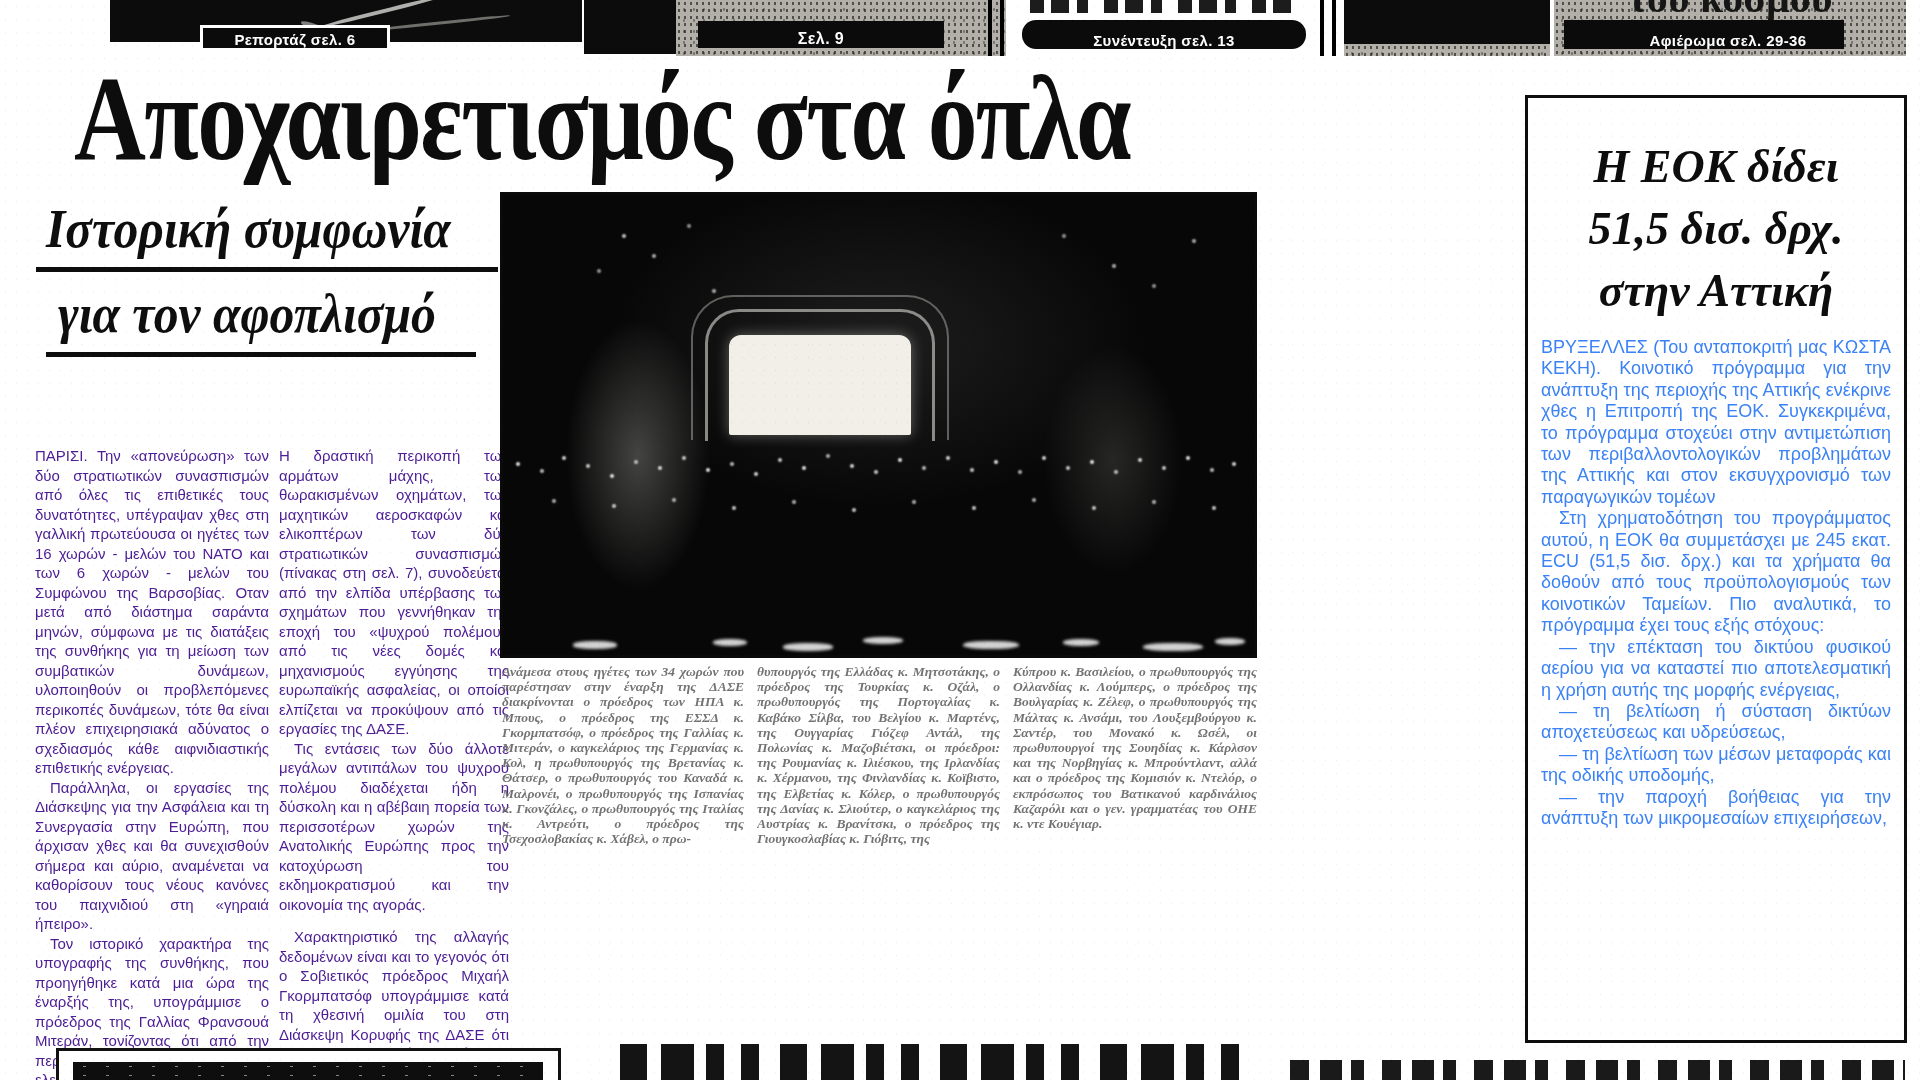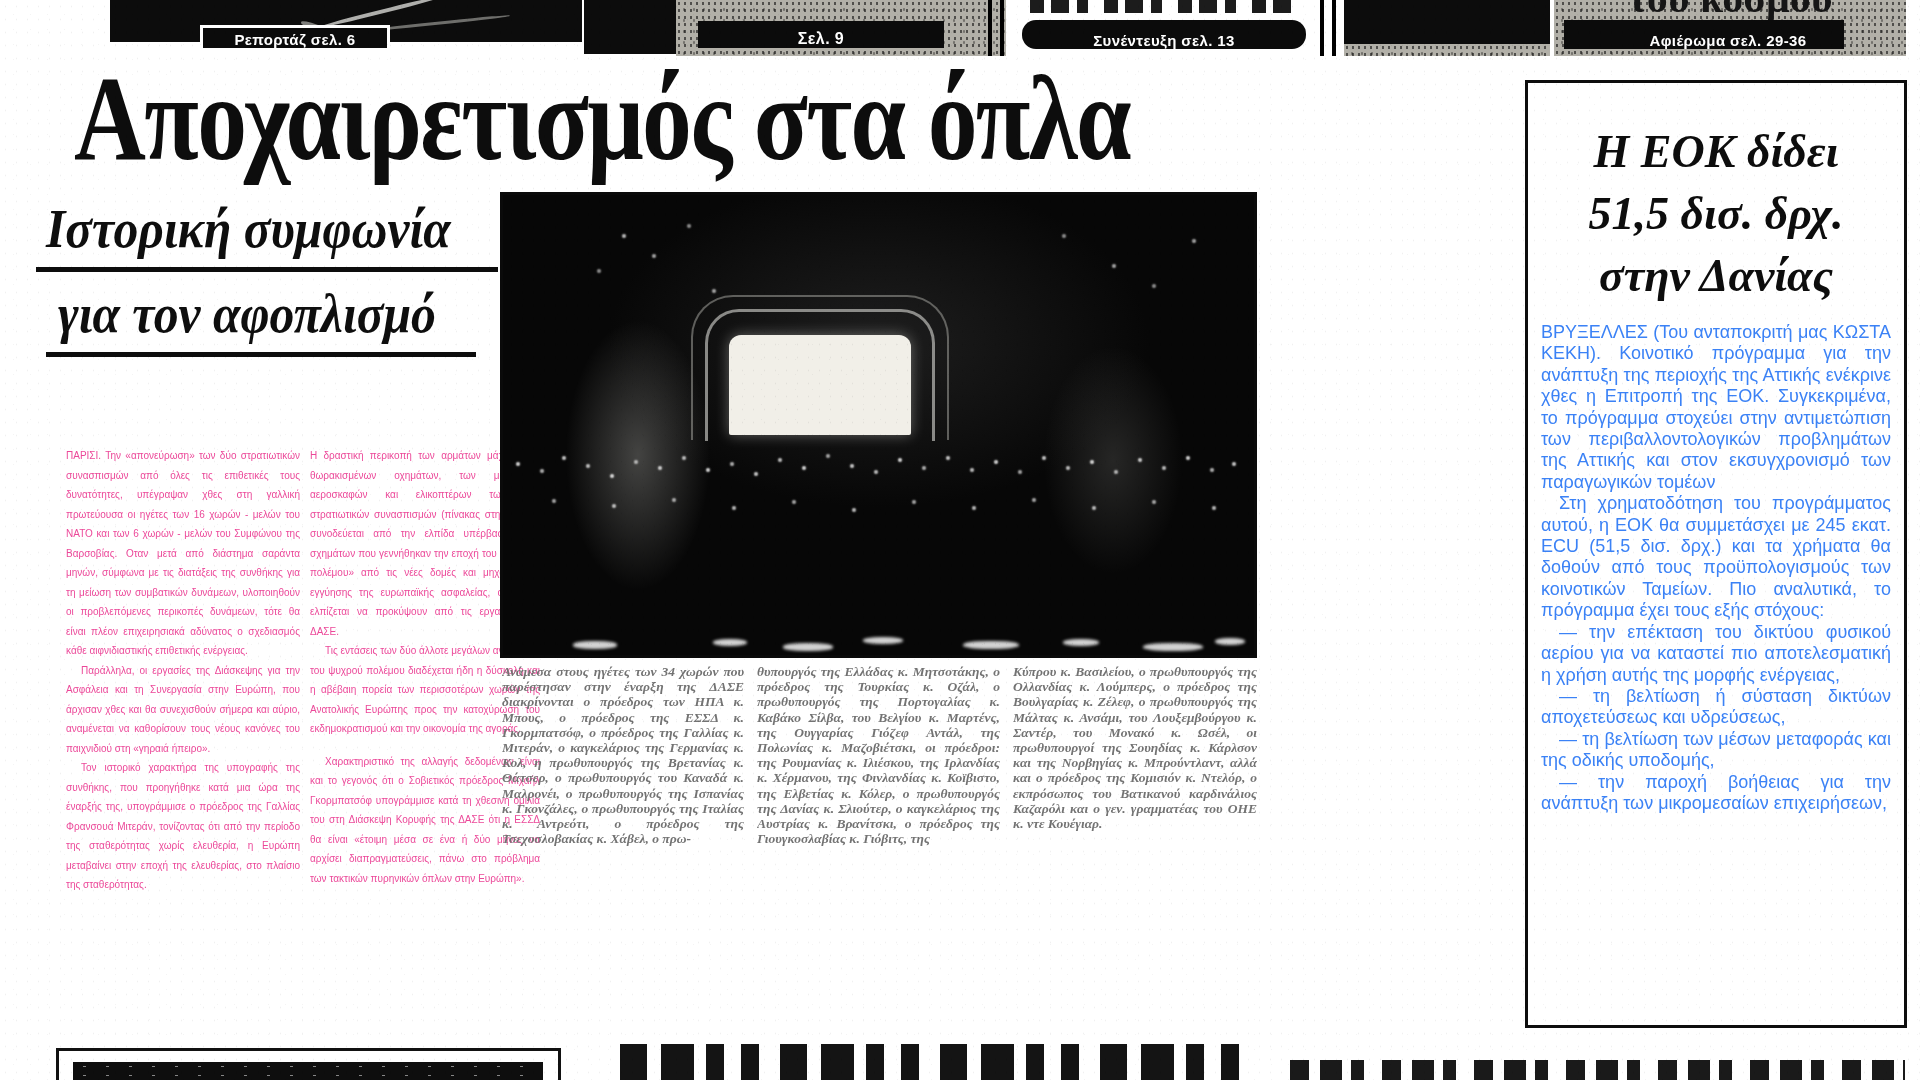--- a/index.html
+++ b/index.html
@@ -28,21 +28,21 @@
 
   
   .headline { left:74px; top:58px; white-space:nowrap; font-family:"Liberation Serif","DejaVu Serif",serif;
     font-weight:bold; font-size:120px; line-height:1.02; letter-spacing:-2px;
     transform:scaleX(.83); transform-origin:left top; color:#0d0d0d; }
   .subhead { font-family:"Liberation Serif","DejaVu Serif",serif; font-weight:bold; font-style:italic;
     font-size:54px; white-space:nowrap; transform:scaleX(.92); transform-origin:left top; color:#0e0e0e; }
   .rule { background:#0d0d0d; }
 
   
-  .bodycol { font-size:10px; line-height:19.5px; text-align:justify; color:#ec4899;margin-left:31px; }
+  .bodycol { font-size:15px; line-height:19.5px; text-align:justify; color:#4c1d95; }
   .bodycol p { text-indent:15px; }
   .bodycol p.first { text-indent:0; }
   .bodycol p.gap { margin-top:13px; }
 
   
   .photo { left:500px; top:192px; width:757px; height:466px; border:3px solid #0a0a0a; overflow:hidden;
     background: radial-gradient(ellipse 360px 220px at 50% 32%, #1e1e1e, #070707 75%), #060606; }
   .haze1 { position:absolute; left:60px; top:120px; width:150px; height:280px;
     background: radial-gradient(ellipse at center, rgba(195,195,190,.32), transparent 68%); }
   .haze2 { position:absolute; left:540px; top:150px; width:140px; height:230px;
@@ -82,21 +82,21 @@
       210px 95px 2px 1px rgba(255,255,255,.7), 560px 40px 2px 1px rgba(255,255,255,.6),
       610px 70px 2px 1px rgba(255,255,255,.7), 650px 90px 2px 1px rgba(255,255,255,.6),
       690px 45px 2px 1px rgba(255,255,255,.7); }
   .sm { position:absolute; background:rgba(255,255,255,.82); border-radius:45%; filter:blur(1.5px); }
 
   
   .cap { top:664px; height:198px; font-family:"Liberation Serif","DejaVu Serif",serif;
     font-weight:bold; font-style:italic; font-size:13.5px; line-height:15.2px; text-align:justify; color:#737373; overflow:hidden; }
 
   
-  .sidebox { left:1525px; top:80px; width:382px; height:948px; border:3px solid #0d0d0d; background:#fff;
+  .sidebox { left:1525px; top:95px; width:382px; height:948px; border:3px solid #0d0d0d; background:#fff;
     padding:0 13px; overflow:hidden; }
   .side-head { margin-top:38px; text-align:center; font-family:"Liberation Serif","DejaVu Serif",serif;
     font-weight:bold; font-style:italic; font-size:46px; line-height:62px; color:#0d0d0d; }
   .side-kicker { margin-top:16px; text-align:center; font-family:"Liberation Serif","DejaVu Serif",serif;
     font-weight:bold; font-size:23px; line-height:27px; letter-spacing:.5px; color:#0e0e0e; }
   .side-body { margin-top:15px; font-size:18px; line-height:21.4px; text-align:justify; color:#3b82f6; }
   .side-body p { text-indent:0; margin:0; }
   .side-body p.ind { text-indent:18px; }
   .side-body p.bullet { text-indent:18px; }
 
@@ -190,21 +190,21 @@
 </div>
 
 <div class="abs cap" style="left:502px; width:242px;">Ανάμεσα στους ηγέτες των 34 χωρών που παρέστησαν στην έναρξη της ΔΑΣΕ διακρίνονται ο πρόεδρος των ΗΠΑ κ. Μπους, ο πρόεδρος της ΕΣΣΔ κ. Γκορμπατσόφ, ο πρόεδρος της Γαλλίας κ. Μιτεράν, ο καγκελάριος της Γερμανίας κ. Κολ, η πρωθυπουργός της Βρετανίας κ. Θάτσερ, ο πρωθυπουργός του Καναδά κ. Μαλρονέι, ο πρωθυπουργός της Ισπανίας κ. Γκονζάλες, ο πρωθυπουργός της Ιταλίας κ. Αντρεότι, ο πρόεδρος της Τσεχοσλοβακίας κ. Χάβελ, ο πρω-</div>
 <div class="abs cap" style="left:757px; width:243px;">θυπουργός της Ελλάδας κ. Μητσοτάκης, ο πρόεδρος της Τουρκίας κ. Οζάλ, ο πρωθυπουργός της Πορτογαλίας κ. Καβάκο Σίλβα, του Βελγίου κ. Μαρτένς, της Ουγγαρίας Γιόζεφ Αντάλ, της Πολωνίας κ. Μαζοβιέτσκι, οι πρόεδροι: της Ρουμανίας κ. Ιλιέσκου, της Ιρλανδίας κ. Χέρμανου, της Φινλανδίας κ. Κοϊβιστο, της Ελβετίας κ. Κόλερ, ο πρωθυπουργός της Δανίας κ. Σλιούτερ, ο καγκελάριος της Αυστρίας κ. Βρανίτσκι, ο πρόεδρος της Γιουγκοσλαβίας κ. Γιόβιτς, της</div>
 <div class="abs cap" style="left:1013px; width:244px;">Κύπρου κ. Βασιλείου, ο πρωθυπουργός της Ολλανδίας κ. Λούμπερς, ο πρόεδρος της Βουλγαρίας κ. Ζέλεφ, ο πρωθυπουργός της Μάλτας κ. Ανσάμι, του Λουξεμβούργου κ. Σαντέρ, του Μονακό κ. Ωσέλ, οι πρωθυπουργοί της Σουηδίας κ. Κάρλσον και της Νορβηγίας κ. Μπρούντλαντ, αλλά και ο πρόεδρος της Κομισιόν κ. Ντελόρ, ο εκπρόσωπος του Βατικανού καρδινάλιος Καζαρόλι και ο γεν. γραμματέας του ΟΗΕ κ. ντε Κουέγιαρ.</div>
 
 <div class="abs sidebox">
   <div class="side-head">
     <div>Η ΕΟΚ δίδει</div>
     <div>51,5 δισ. δρχ.</div>
-    <div>στην Δανίας</div>
+    <div>στην Αττική</div>
   </div>
   <div class="side-body">
     <p>ΒΡΥΞΕΛΛΕΣ (Του ανταποκριτή μας ΚΩΣΤΑ ΚΕΚΗ). Κοινοτικό πρόγραμμα για την ανάπτυξη της περιοχής της Αττικής ενέκρινε χθες η Επιτροπή της ΕΟΚ. Συγκεκριμένα, το πρόγραμμα στοχεύει στην αντιμετώπιση των περιβαλλοντολογικών προβλημάτων της Αττικής και στον εκσυγχρονισμό των παραγωγικών τομέων</p>
     <p class="ind">Στη χρηματοδότηση του προγράμματος αυτού, η ΕΟΚ θα συμμετάσχει με 245 εκατ. ECU (51,5 δισ. δρχ.) και τα χρήματα θα δοθούν από τους προϋπολογισμούς των κοινοτικών Ταμείων. Πιο αναλυτικά, το πρόγραμμα έχει τους εξής στόχους:</p>
     <p class="bullet">— την επέκταση του δικτύου φυσικού αερίου για να καταστεί πιο αποτελεσματική η χρήση αυτής της μορφής ενέργειας,</p>
     <p class="bullet">— τη βελτίωση ή σύσταση δικτύων αποχετεύσεως και υδρεύσεως,</p>
     <p class="bullet">— τη βελτίωση των μέσων μεταφοράς και της οδικής υποδομής,</p>
     <p class="bullet">— την παροχή βοήθειας για την ανάπτυξη των μικρομεσαίων επιχειρήσεων,</p>
 
   </div>

